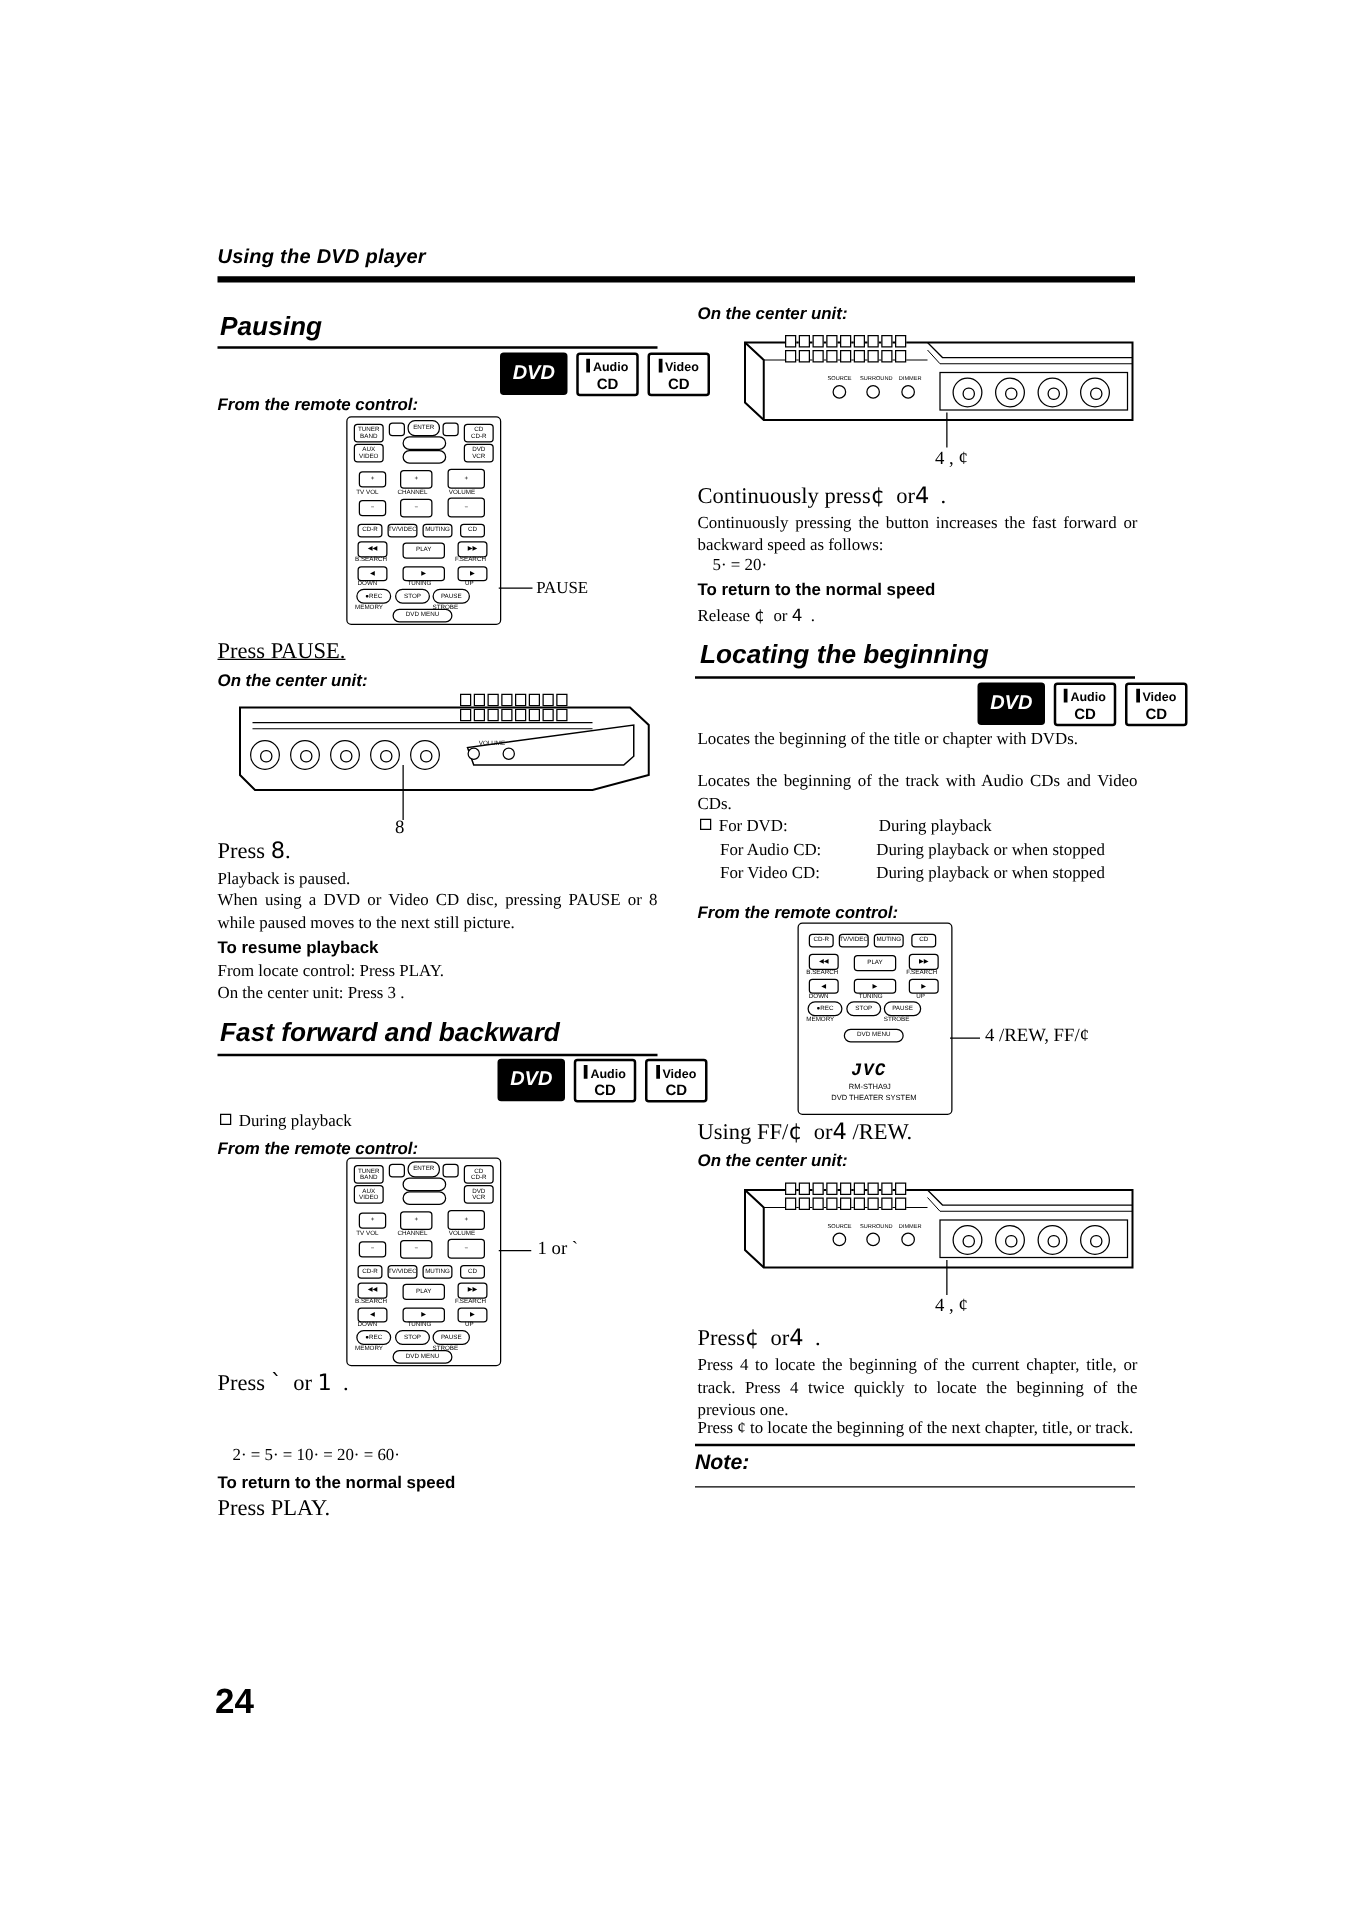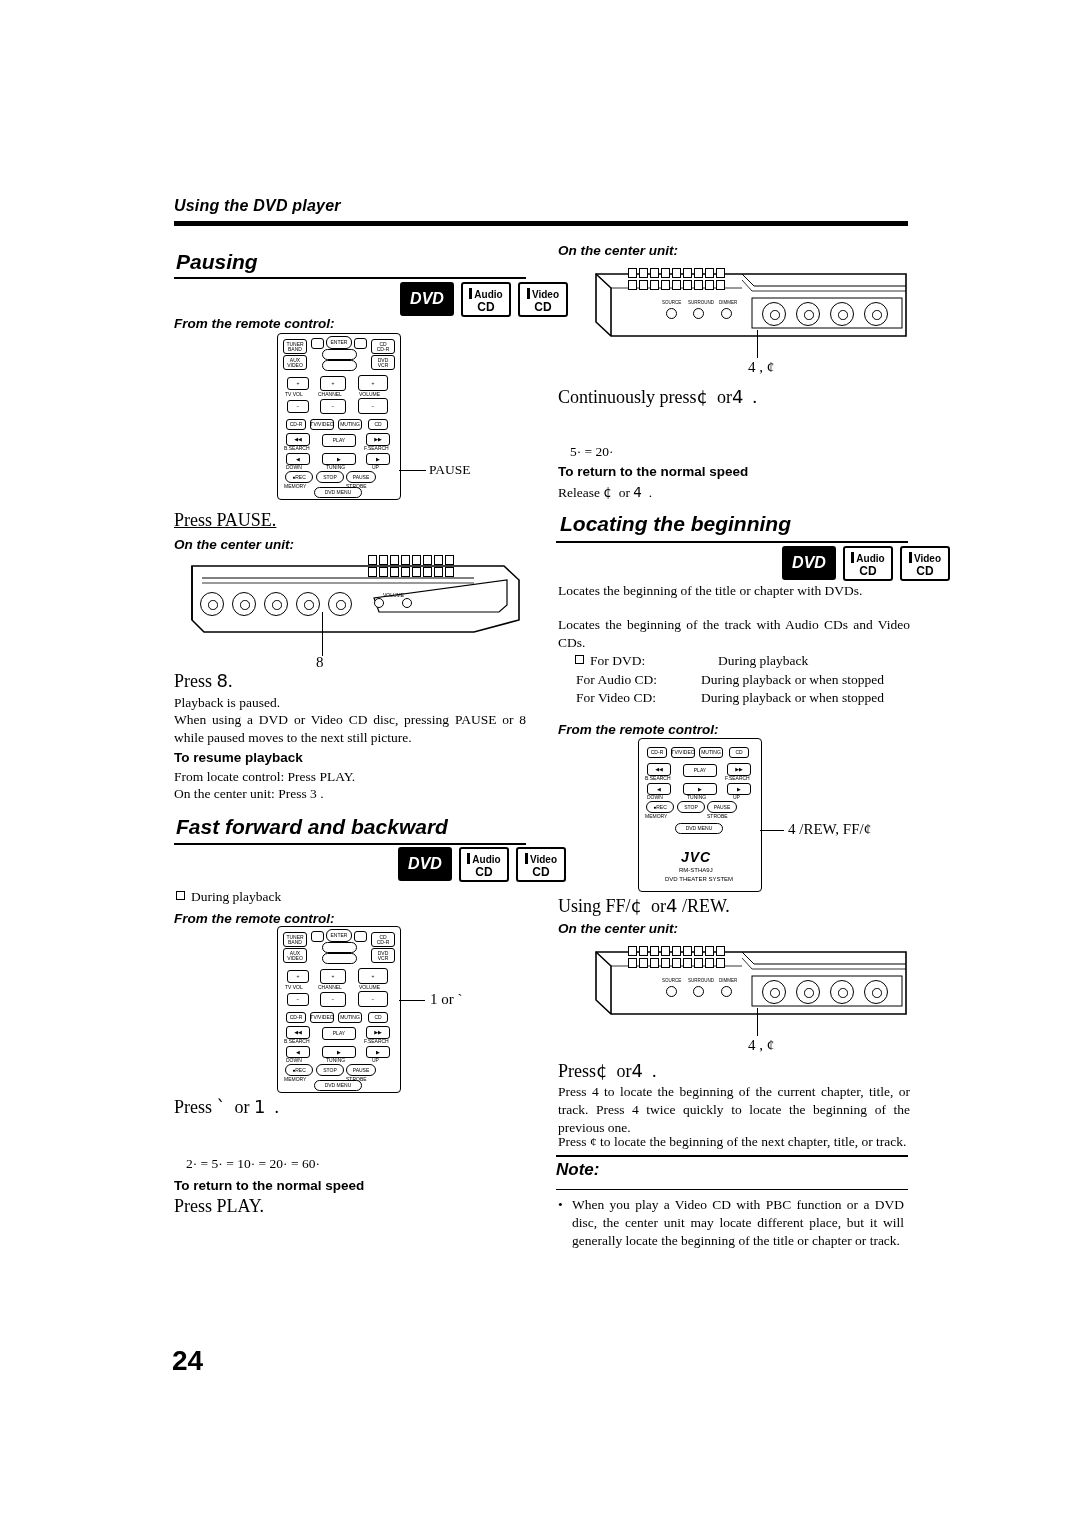--- a/index.html
+++ b/index.html
@@ -462,20 +462,21 @@
     <div class="knob" style="left:308px; top:44px; width:22px; height:22px;"></div>
   </div>
   <div class="leader" style="left:757px; top:330px; width:1.4px; height:28px;"></div>
   <div class="body" style="left:748px; top:358px; font-size:15px;">4    ,  ¢</div>
 
   <div class="bigline" style="left:558px; top:386px;">
     <span>Continuously press</span><span class="sym">¢</span>
     &nbsp;<span>or</span><span class="sym">4</span>
     &nbsp;<span>.</span>
   </div>
+  <div class="body" style="left:558px; top:409px; width:352px;">Continuously pressing the button increases the fast forward or backward speed as follows:</div>
   <div class="body" style="left:570px; top:443px; width:340px; text-align:left;">5·  =  20·</div>
 
   <div class="sub-bold" style="left:558px; top:464px;">To return to the normal speed</div>
   <div class="body" style="left:558px; top:484px;">
     <span>Release</span>
     <span class="sym">¢</span>
     &nbsp;<span>or</span>
     <span class="sym">4</span>
     &nbsp;<span>.</span>
   </div>
@@ -493,21 +494,21 @@
     </div>
     <div class="badge two">
       <span><span class="bar"></span><span>Video</span></span>
       <span class="l2">CD</span>
     </div>
   </div>
 
   <div class="body" style="left:558px; top:582px; width:352px;">Locates the beginning of the title or chapter with DVDs.</div>
   <div class="body" style="left:558px; top:616px; width:352px;">Locates the beginning of the track with Audio CDs and Video CDs.</div>
 
-  <div class="body" style="left:560px; top:652px; width:352px;margin-left:15px;">
+  <div class="body" style="left:560px; top:652px; width:352px;">
     <span class="bullet-sq"></span><span style="display:inline-block; width:128px;">For DVD:</span><span>During playback</span>
   </div>
   <div class="body" style="left:576px; top:671px; width:352px;">
     <span style="display:inline-block; width:125px;">For Audio CD:</span><span>During playback or when stopped</span>
   </div>
   <div class="body" style="left:576px; top:689px; width:352px;">
     <span style="display:inline-block; width:125px;">For Video CD:</span><span>During playback or when stopped</span>
   </div>
 
   <div class="sub-ital" style="left:558px; top:722px;">From the remote control:</div>
@@ -527,21 +528,21 @@
     <div class="rm-btn" style="left:88px; top:44px; width:22px; height:10px;">▶</div>
     <div class="rm-lbl" style="left:8px; top:55px;">DOWN</div>
     <div class="rm-lbl" style="left:48px; top:55px;">TUNING</div>
     <div class="rm-lbl" style="left:94px; top:55px;">UP</div>
     <div class="rm-btn pill" style="left:7px; top:62px; width:26px; height:10px;">●REC</div>
     <div class="rm-btn pill" style="left:38px; top:62px; width:26px; height:10px;">STOP</div>
     <div class="rm-btn pill" style="left:68px; top:62px; width:28px; height:10px;">PAUSE</div>
     <div class="rm-lbl" style="left:6px; top:74px;">MEMORY</div>
     <div class="rm-lbl" style="left:68px; top:74px;">STROBE</div>
     <div class="rm-btn pill" style="left:36px; top:84px; width:46px; height:9px;">DVD MENU</div>
-    <div class="jvc-logo" style="left:42px; top:110px;">JVC</div>
+    <div class="jvc-logo" style="left:42px; top:110px;font-family:Liberation Mono, monospace;">JVC</div>
     <div class="rm-lbl" style="left:40px; top:128px; font-size:6px;">RM-STHA9J</div>
     <div class="rm-lbl" style="left:26px; top:137px; font-size:6px;">DVD THEATER SYSTEM</div>
   </div>
   <div class="leader" style="left:760px; top:830px; width:24px; height:1.4px;"></div>
   <div class="body" style="left:788px; top:820px; font-size:15px;">4    /REW, FF/¢</div>
 
   <div class="bigline" style="left:558px; top:895px;">
     <span>Using FF/</span><span class="sym">¢</span>
     &nbsp;<span>or</span><span class="sym">4</span>
     <span>/REW.</span>
@@ -600,17 +601,14 @@
     &nbsp;<span>.</span>
   </div>
   <div class="body" style="left:558px; top:1083px; width:352px;">Press 4   to locate the beginning of the current chapter, title, or track. Press 4   twice quickly to locate the beginning of the previous one.</div>
   <div class="body" style="left:558px; top:1133px; width:352px;">Press ¢  to locate the beginning of the next chapter, title, or track.</div>
 
   <div class="rule-thin" style="left:556px; top:1155px; width:352px; height:2px;"></div>
   <div class="note-box" style="left:556px; top:1160px; width:352px;">
     <div class="note-title">Note:</div>
   </div>
   <div class="rule-thin" style="left:556px; top:1189px; width:352px;"></div>
-  <div class="body" style="left:558px; top:1196px; width:352px;">
-    <span style="display:inline-block; width:14px;">•</span><span style="display:inline-block; width:332px; vertical-align:top;">When you play a Video CD with PBC function or a DVD disc, the center unit may locate different place, but it will generally locate the beginning of the title or chapter or track.</span>
-  </div>
 
 </div>
 
 </body></html>

